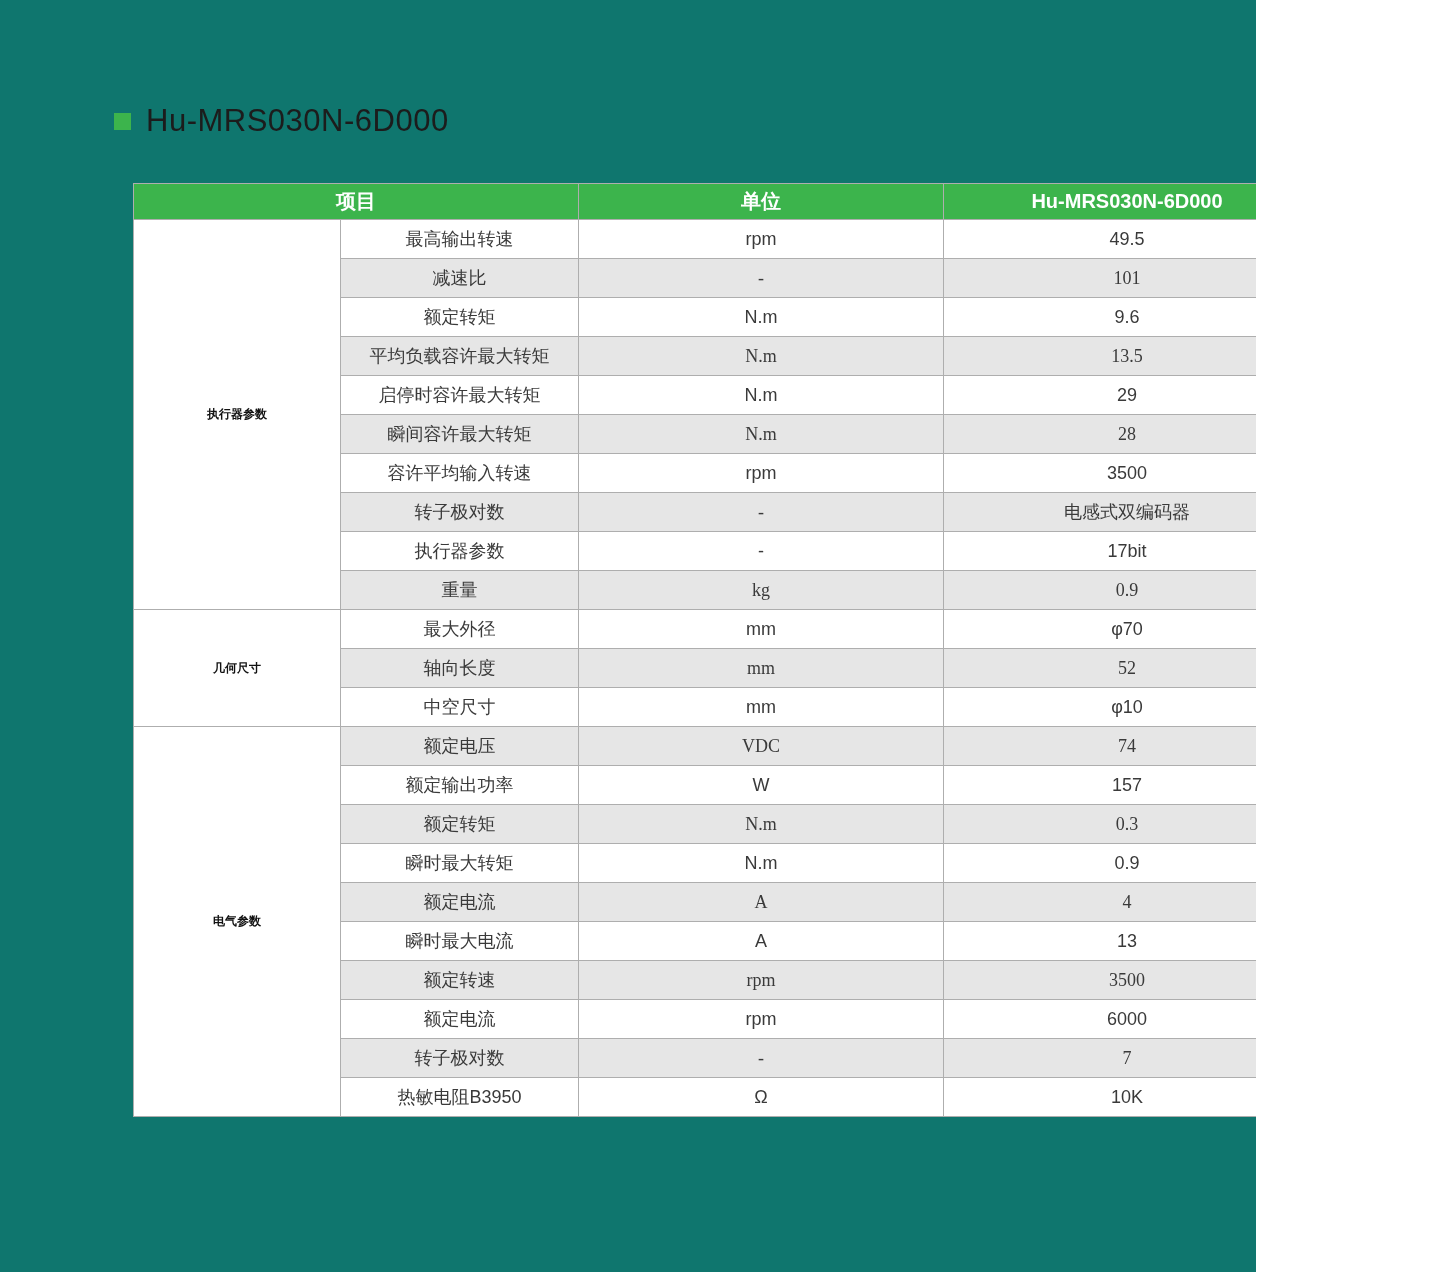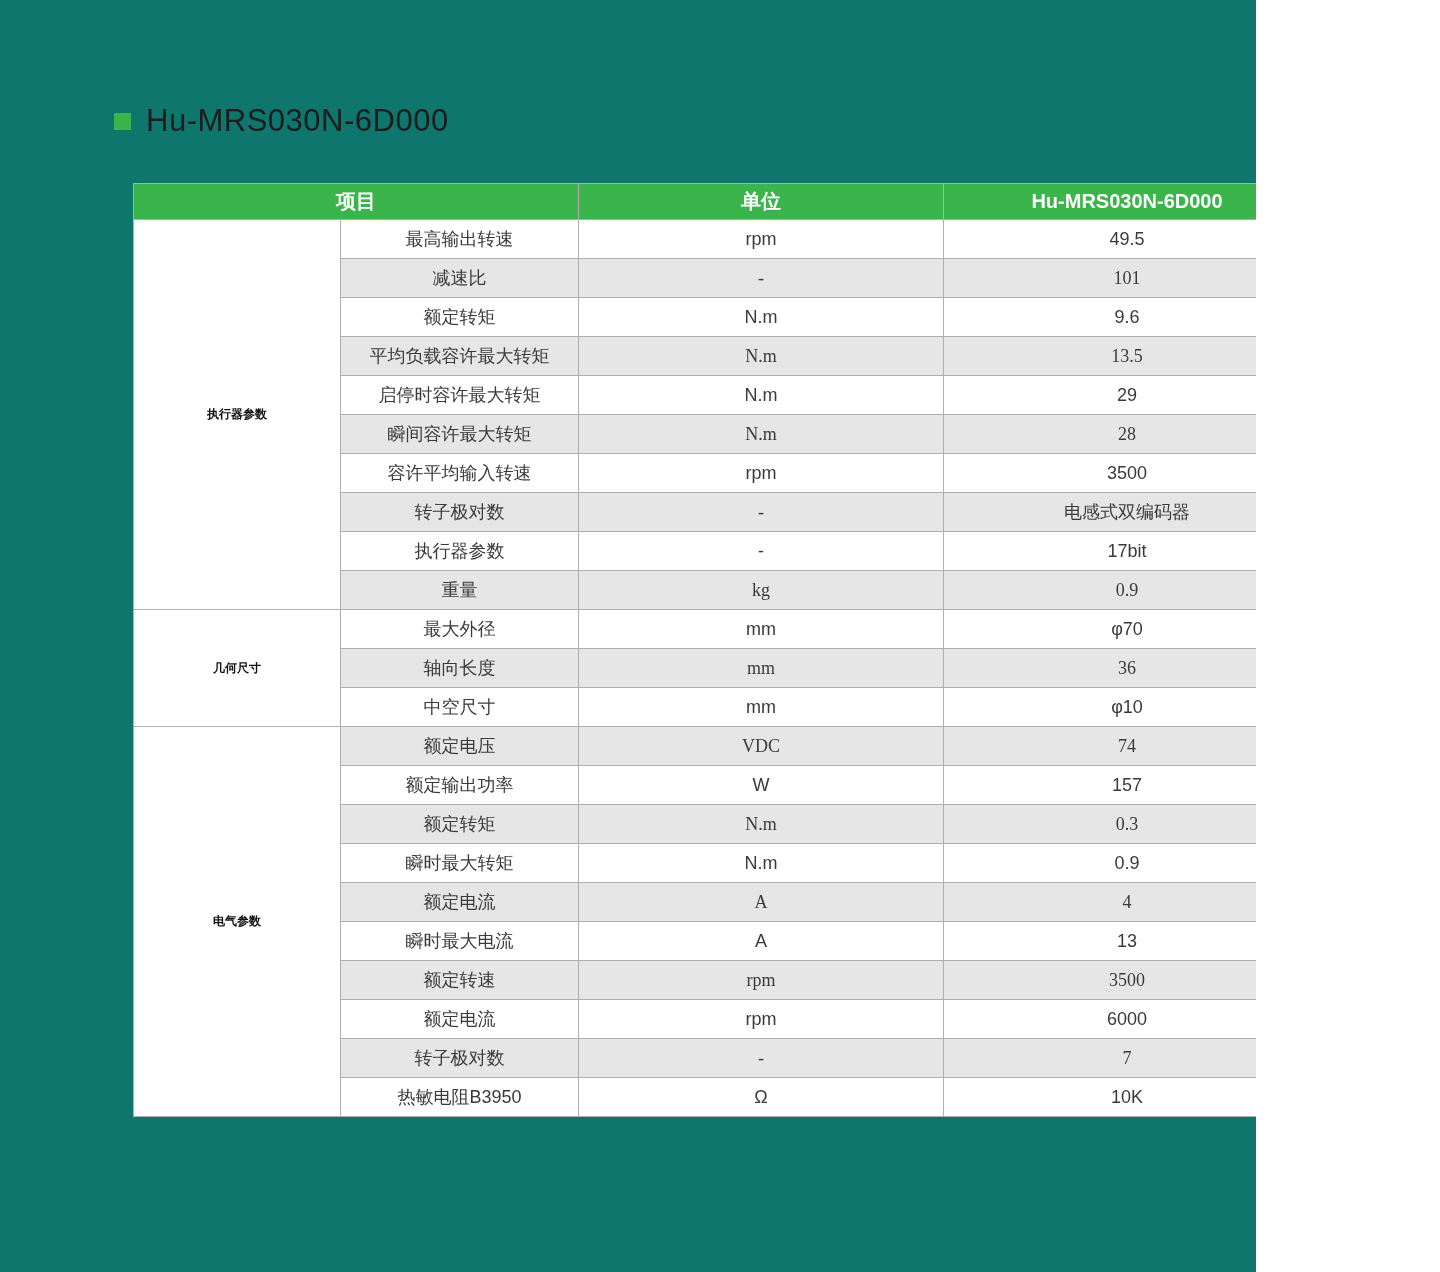--- a/index.html
+++ b/index.html
@@ -146,21 +146,21 @@
         </tr>
         <tr>
           <th class="group" rowspan="3">几何尺寸</th>
           <td>最大外径</td>
           <td>mm</td>
           <td>φ70</td>
         </tr>
         <tr>
           <td class="stripe">轴向长度</td>
           <td class="stripe">mm</td>
-          <td class="stripe">36</td>
+          <td class="stripe">52</td>
         </tr>
         <tr>
           <td>中空尺寸</td>
           <td>mm</td>
           <td>φ10</td>
         </tr>
         <tr>
           <th class="group" rowspan="10">电气参数</th>
           <td class="stripe">额定电压</td>
           <td class="stripe">VDC</td>

